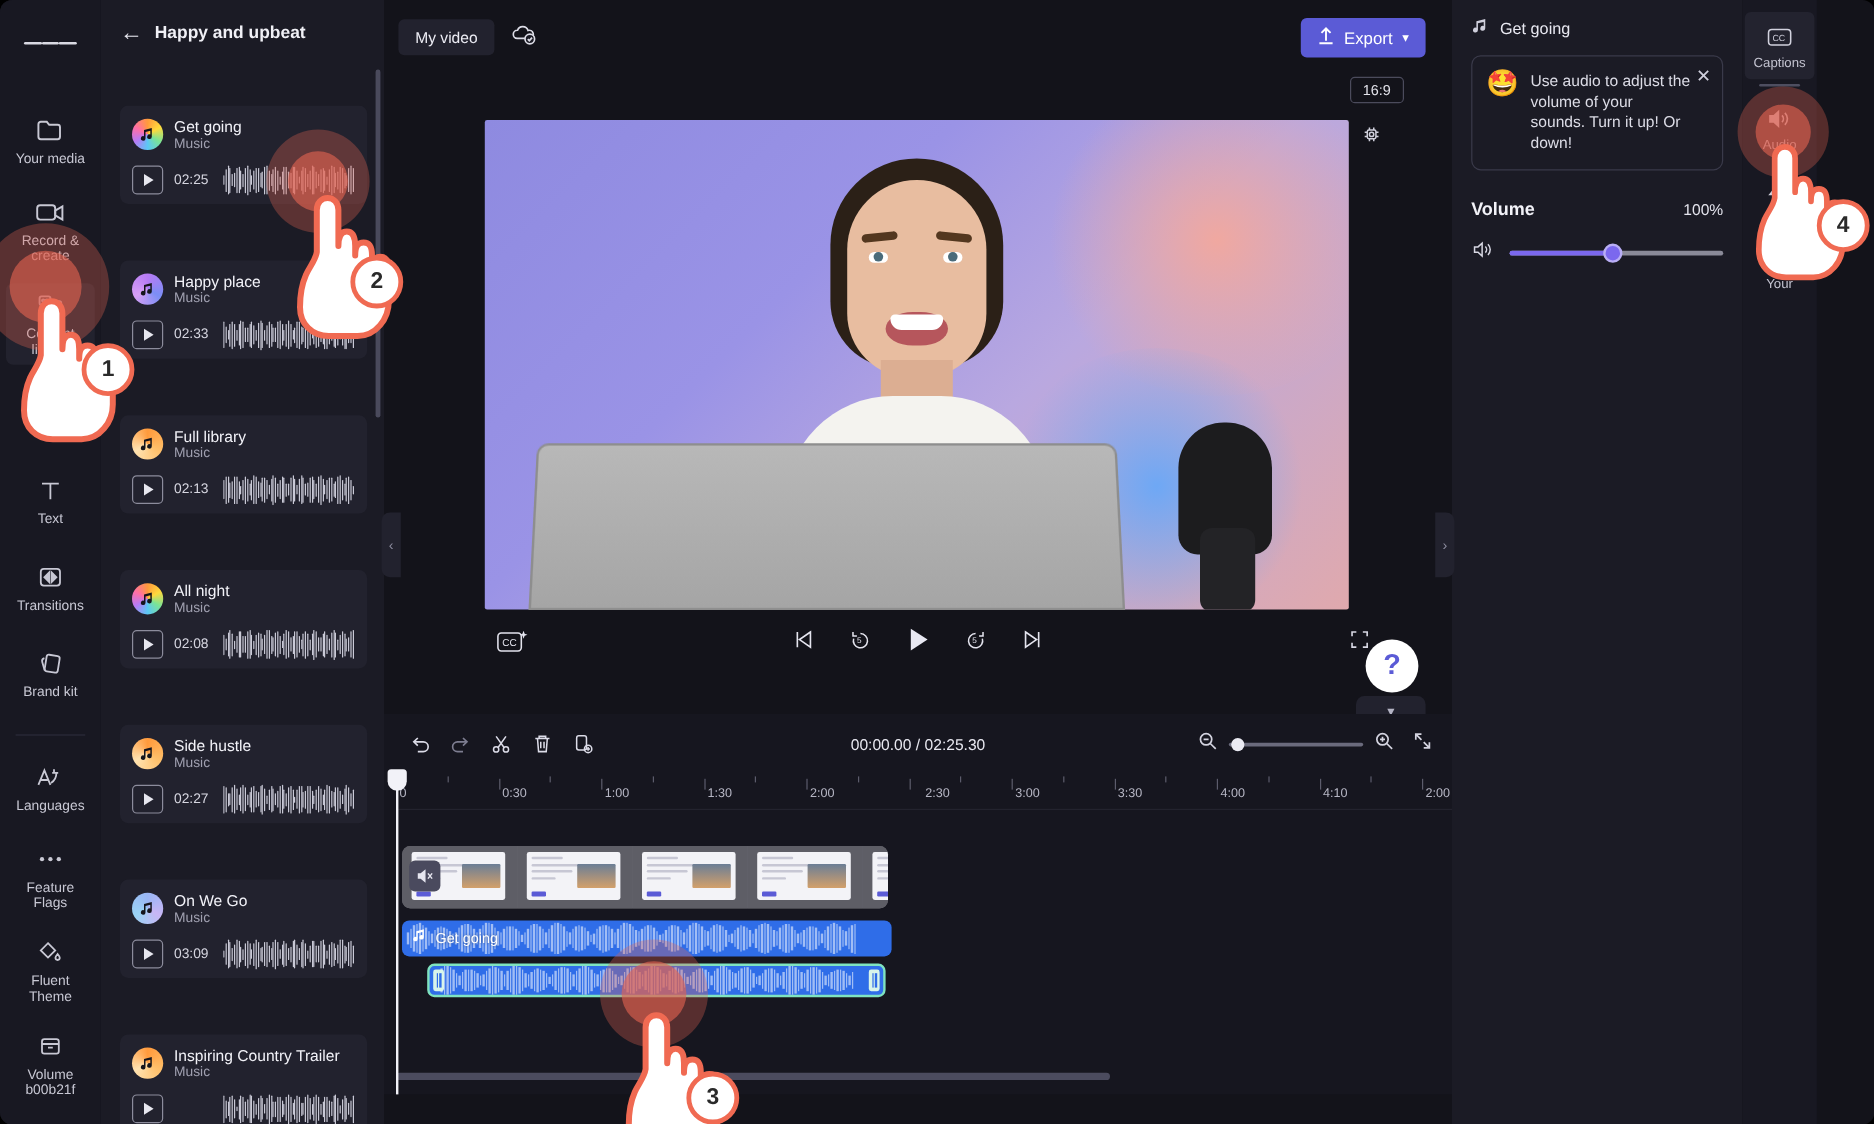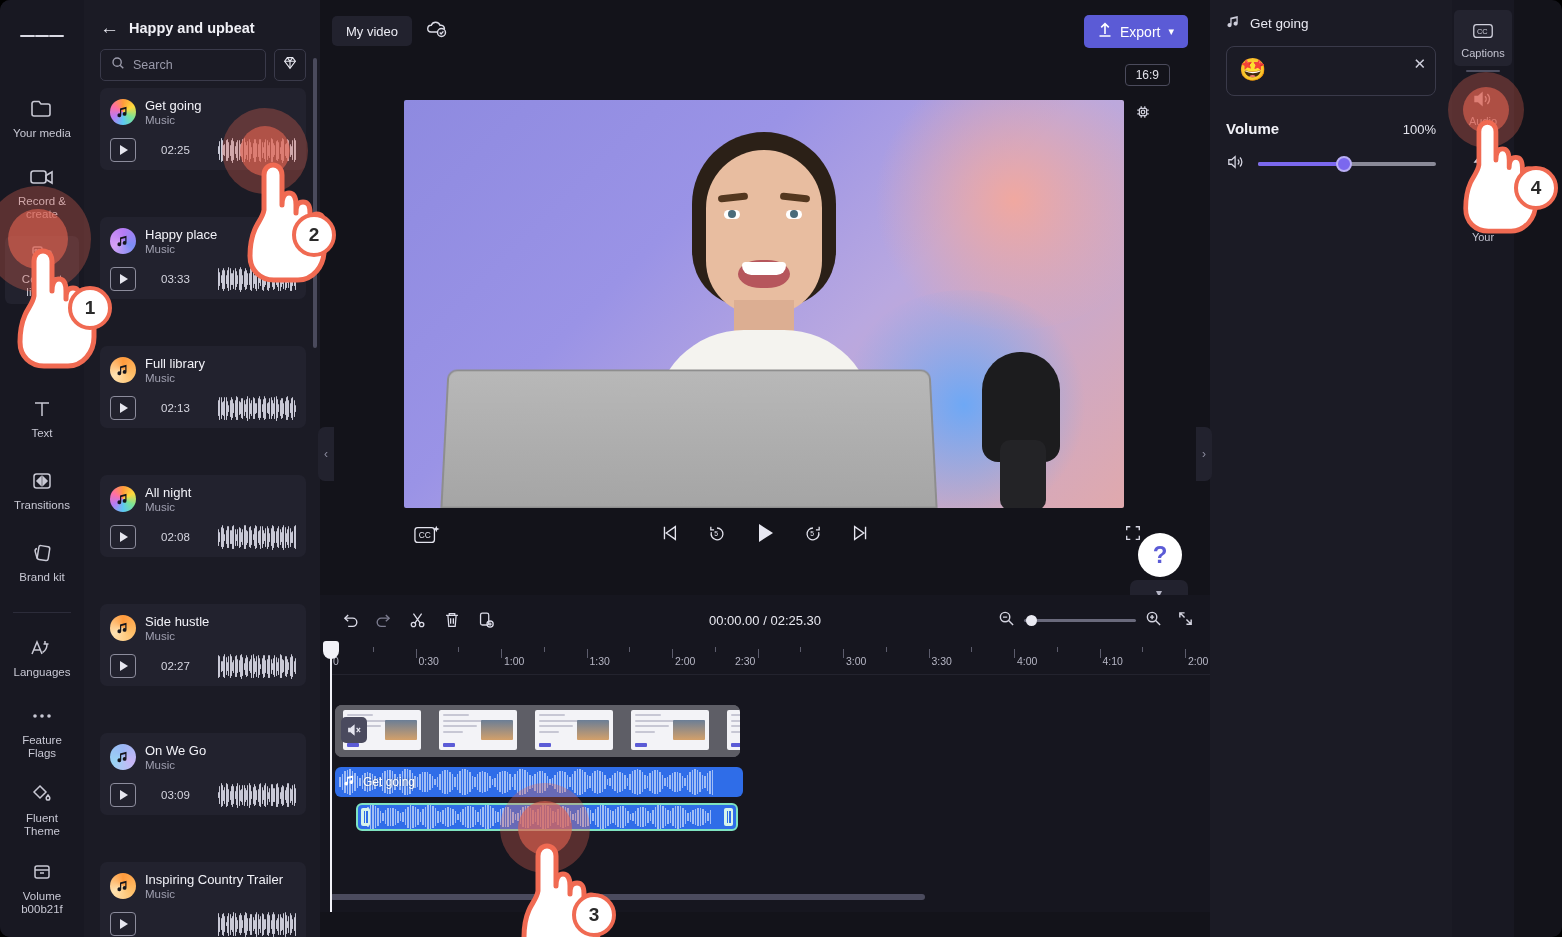--- a/index.html
+++ b/index.html
@@ -68,21 +68,21 @@
     padding: 10px 10px 0 10px; position: relative; cursor: pointer;
   }
   .mc-top { display: flex; align-items: flex-start; gap: 9px; }
   .mc-art {
     width: 26px; height: 26px; border-radius: 50%;
     display: flex; align-items: center; justify-content: center;
     font-size: 13px; color: #111; flex-shrink: 0; margin-top:1px;
   }
   .mc-name { color: #f2f2f8; font-size: 13px; line-height: 15px; }
   .mc-sub { color: #a0a0b0; font-size: 11.5px; line-height: 15px; }
-  .mc-bottom { display: flex; align-items: center; gap: 25px; margin-top: 9px; }
+  .mc-bottom { display: flex; align-items: center; gap: 9px; margin-top: 9px; }
   .play-sq {
     width: 26px; height: 24px; border: 1px solid #8c8c9c; border-radius: 4px;
     display: flex; align-items: center; justify-content: center; cursor: pointer;
   }
   .play-sq .tri { width:0;height:0;border-left:8px solid #e7e7ef;border-top:5px solid transparent;border-bottom:5px solid transparent;margin-left:2px;}
   .mc-time { color: #d6d6e0; font-size: 11.5px; min-width: 32px;}
   .wave { flex: 1; height: 26px; display: flex; align-items: center; gap: 1px; overflow: hidden;}
   .wave i { display:block; width: 1.4px; background: #c9c9d6; border-radius: 1px; }
   .panel-scroll {
     position: absolute; right: 3px; top: 58px; width: 4px; height: 290px;
@@ -372,39 +372,20 @@
       </div>
     </div>
   </div>
 
   <div id="media-panel">
     <div class="panel-head">
       <span class="back-arrow">←</span>
       <span class="panel-title">Happy and upbeat</span>
     </div>
 
-    <div class="search-row">
-      <div class="search-box">
-        <span>
-          <svg width="14" height="14" viewBox="0 0 16 16" fill="none" stroke="#9a9aaa" stroke-width="1.6">
-            <circle cx="7" cy="7" r="4.7"></circle>
-              <path d="M10.5 10.5L14 14"></path>
-          </svg>
-        </span>
-        <input type="text" placeholder="Search" style="">
-      </div>
-      <div class="gem-btn">
-        <span>
-          <svg width="16" height="16" viewBox="0 0 18 18" fill="none" stroke="#e8e8f0" stroke-width="1.3">
-            <path d="M3 7l3-4h6l3 4-6 8z"></path>
-              <path d="M3 7h12M6 3l3 4 3-4M9 7v8"></path>
-          </svg>
-        </span>
-      </div>
-    </div>
 
     <div class="music-list" id="music-list">
         <div class="music-card">
           <div class="mc-top">
             <div class="mc-art" style="background:conic-gradient(#ff9a3c,#ffd93c,#7be495,#5bc8f5,#b77bf5,#ff6fa5,#ff9a3c)">
               <svg width="14" height="14" viewBox="0 0 16 16" fill="#15151c">
                 <path d="M12 2v8.2a2.2 2.2 0 1 1-1.4-2.05V4.6L6 5.7v6.1a2.2 2.2 0 1 1-1.4-2.05V3.9z"></path>
               </svg>
             </div>
             <div>
@@ -492,21 +473,21 @@
             </div>
             <div>
               <div class="mc-name">Happy place</div>
               <div class="mc-sub">Music</div>
             </div>
           </div>
           <div class="mc-bottom">
             <div class="play-sq">
               <span class="tri"></span>
             </div>
-            <div class="mc-time">03:33</div>
+            <div class="mc-time">02:33</div>
             <div class="wave">
               <i style="height:22px"></i>
               <i style="height:14px"></i>
               <i style="height:8px"></i>
               <i style="height:19px"></i>
               <i style="height:23px"></i>
               <i style="height:19px"></i>
               <i style="height:9px"></i>
               <i style="height:18px"></i>
               <i style="height:24px"></i>
@@ -1165,21 +1146,21 @@
         <div class="tick" style="left: 171px;"></div>
         <div class="lbl" style="left: 171px;">1:00</div>
         <div class="tick minor" style="left: 213.75px;"></div>
         <div class="tick" style="left: 256.5px;"></div>
         <div class="lbl" style="left: 256.5px;">1:30</div>
         <div class="tick minor" style="left: 299.25px;"></div>
         <div class="tick" style="left: 342px;"></div>
         <div class="lbl" style="left: 342px;">2:00</div>
         <div class="tick minor" style="left: 384.75px;"></div>
         <div class="tick" style="left: 427.5px;"></div>
-        <div class="lbl" style="left: 402px;">2:30</div>
+        <div class="lbl" style="left: 438px;">2:30</div>
         <div class="tick minor" style="left: 470.25px;"></div>
         <div class="tick" style="left: 513px;"></div>
         <div class="lbl" style="left: 513px;">3:00</div>
         <div class="tick minor" style="left: 555.75px;"></div>
         <div class="tick" style="left: 598.5px;"></div>
         <div class="lbl" style="left: 598.5px;">3:30</div>
         <div class="tick minor" style="left: 641.25px;"></div>
         <div class="tick" style="left: 684px;"></div>
         <div class="lbl" style="left: 684px;">4:00</div>
         <div class="tick minor" style="left: 726.75px;"></div>
@@ -1570,20 +1551,21 @@
       <span>
         <svg width="15" height="15" viewBox="0 0 16 16" fill="#cfcfdc">
           <path d="M12.5 2v8.2a2.2 2.2 0 1 1-1.4-2.05V4.6L6 5.7v6.1a2.2 2.2 0 1 1-1.4-2.05V3.9z"></path>
         </svg>
       </span>
       <span>Get going</span>
     </div>
 
     <div class="tip-card">
       <span class="tip-emoji">🤩</span>
+      <span class="tip-text">Use audio to adjust the volume of your sounds. Turn it up! Or down!</span>
       <span class="tip-close">✕</span>
     </div>
 
     <div class="vol-row">
       <span class="vol-label">Volume</span>
       <span class="vol-val">100%</span>
     </div>
 
     <div class="vol-slider-row">
       <span>

